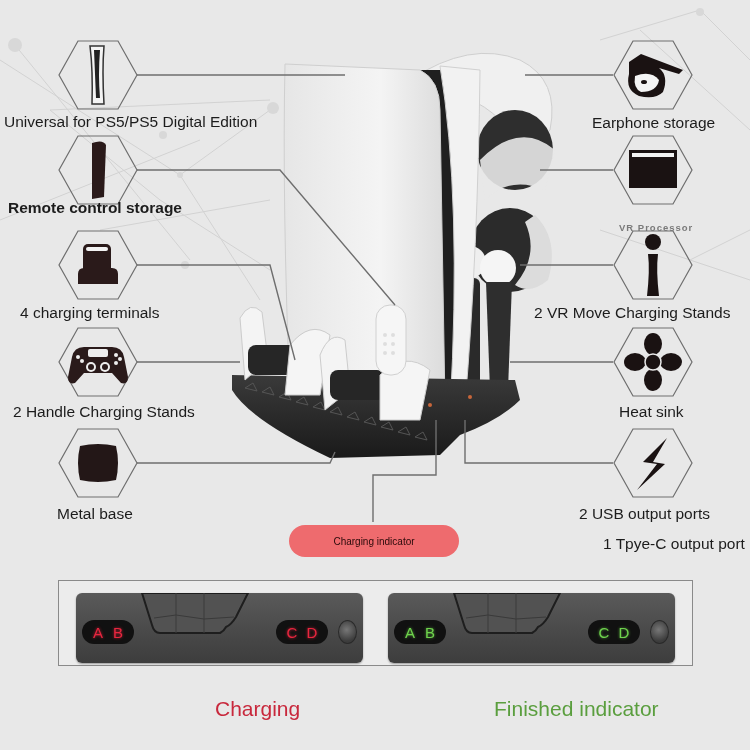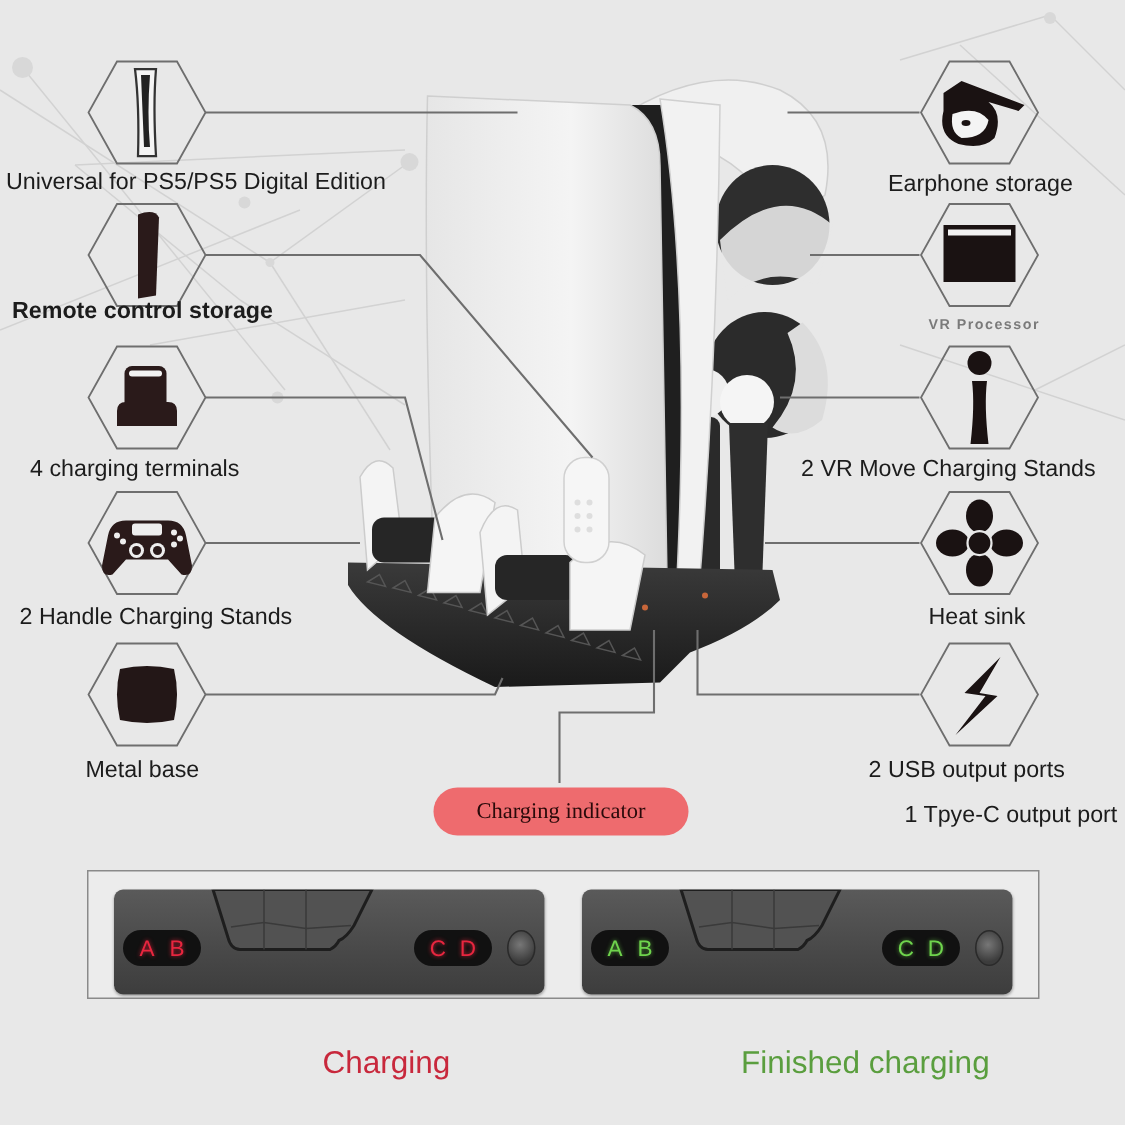--- a/index.html
+++ b/index.html
@@ -23,30 +23,31 @@
     position: absolute;
     font-size: 15.5px;
     white-space: nowrap;
     color: #1c1c1c;
   }
   .label.small {
     font-size: 9.5px;
     letter-spacing: 1px;
     color: #7a7a7a;
     font-weight: bold;
+    margin-top: 11px;
   }
   .pill {
     position: absolute;
     left: 289px; top: 525px;
     width: 170px; height: 32px;
     border-radius: 16px;
     background: #ee6b6e;
     color: #2a0a0a;
-    font-size: 15px;
-    display: flex; align-items: center; justify-content: center; font-family: Liberation Serif, serif;
+    font-size: 10px;
+    display: flex; align-items: center; justify-content: center;
   }
   .indicator-box {
     position: absolute;
     left: 58px; top: 580px;
     width: 635px; height: 86px;
     border: 1.5px solid #8a8a8a;
     background: #ececec;
   }
   .panel {
     position: absolute;
@@ -356,13 +357,13 @@
     </div>
     <div class="led green" style="left:200px;">
       <span>C</span>
       <span>D</span>
     </div>
     <div class="knob" style="left:262px;"></div>
   </div>
 </div>
 
 <div class="state-label" style="left:167px;color:#c8283c;">Charging</div>
-<div class="state-label" style="left:446px;color:#5a9e3e;">Finished charging</div>
+<div class="state-label" style="left:446px;color:#5a9e3e;">Finished indicator</div>
 
 </body></html>

